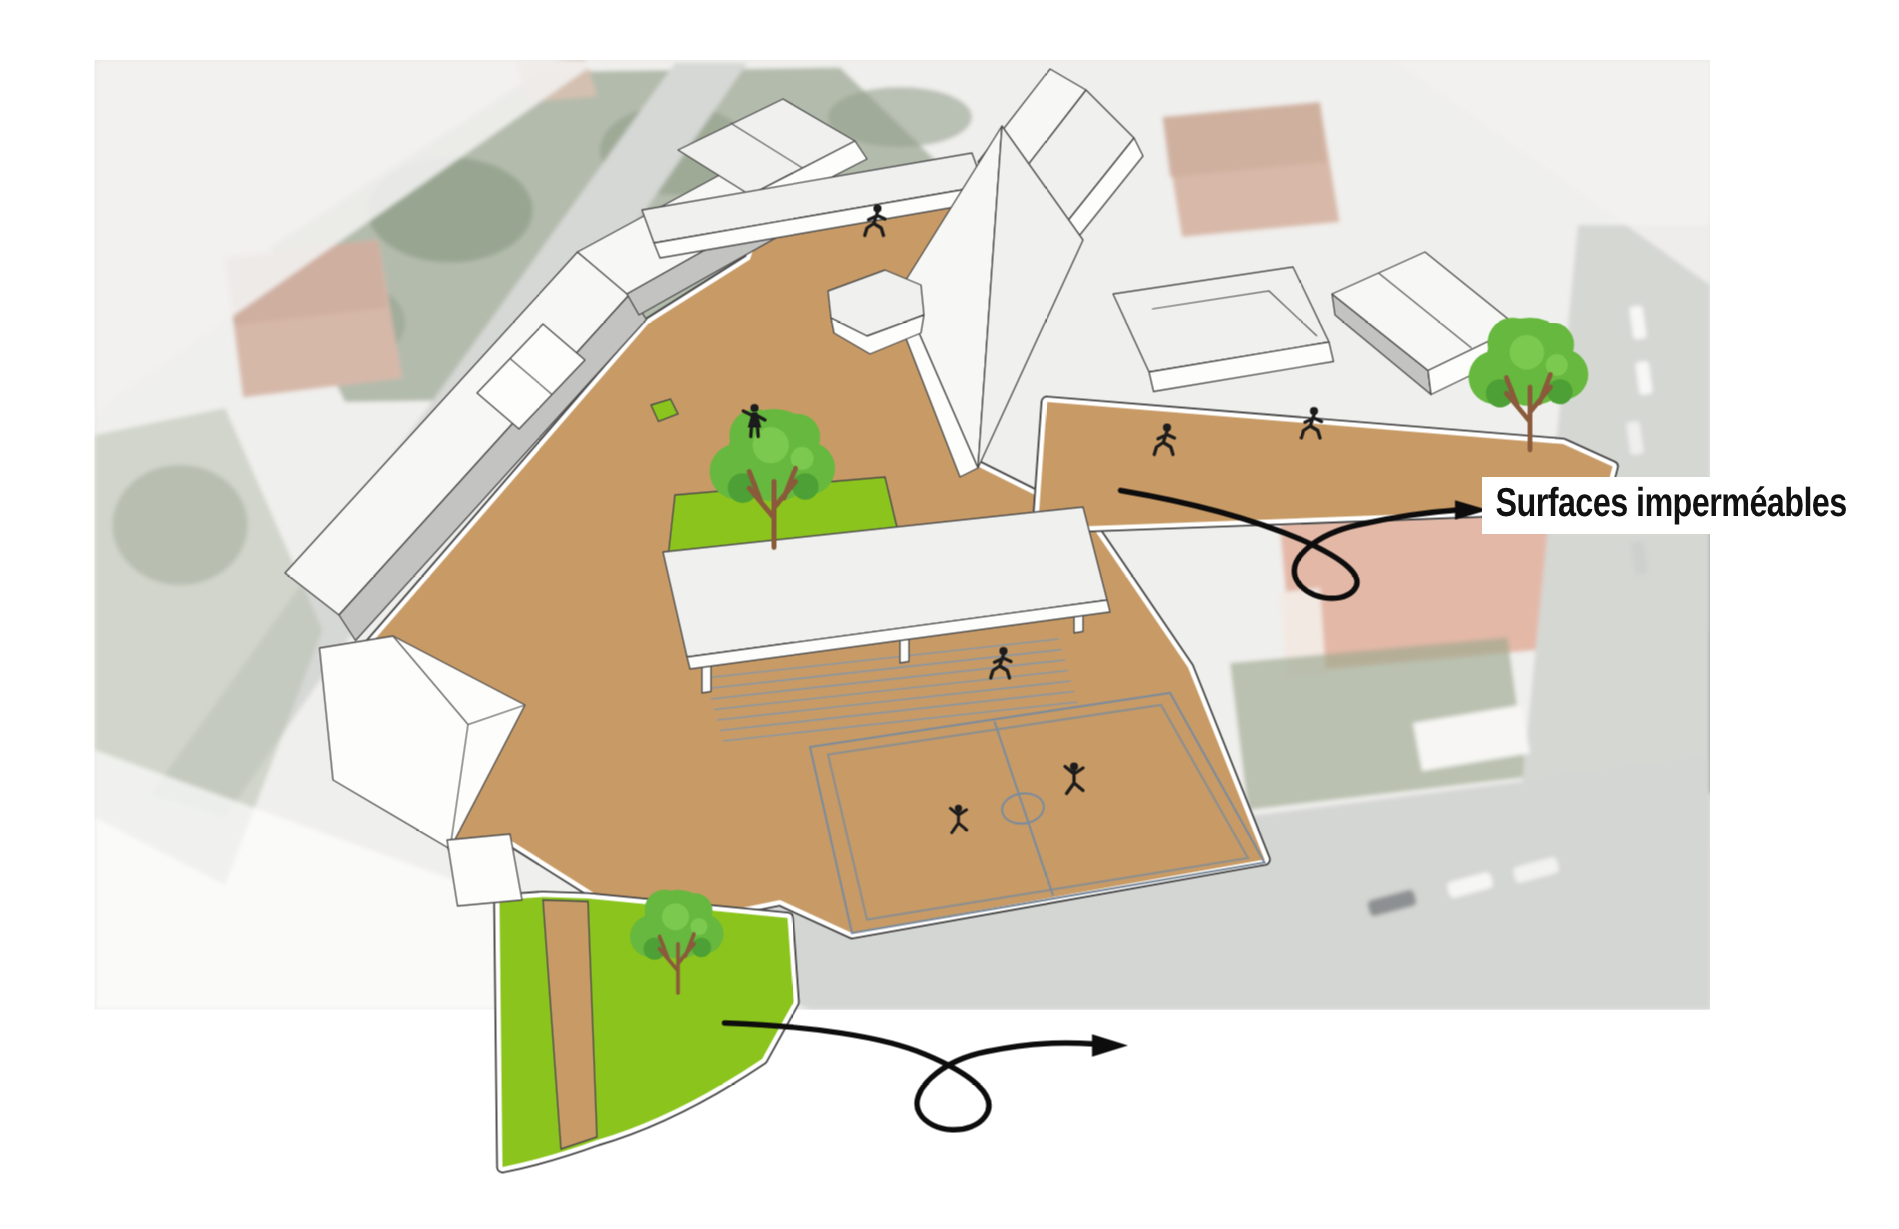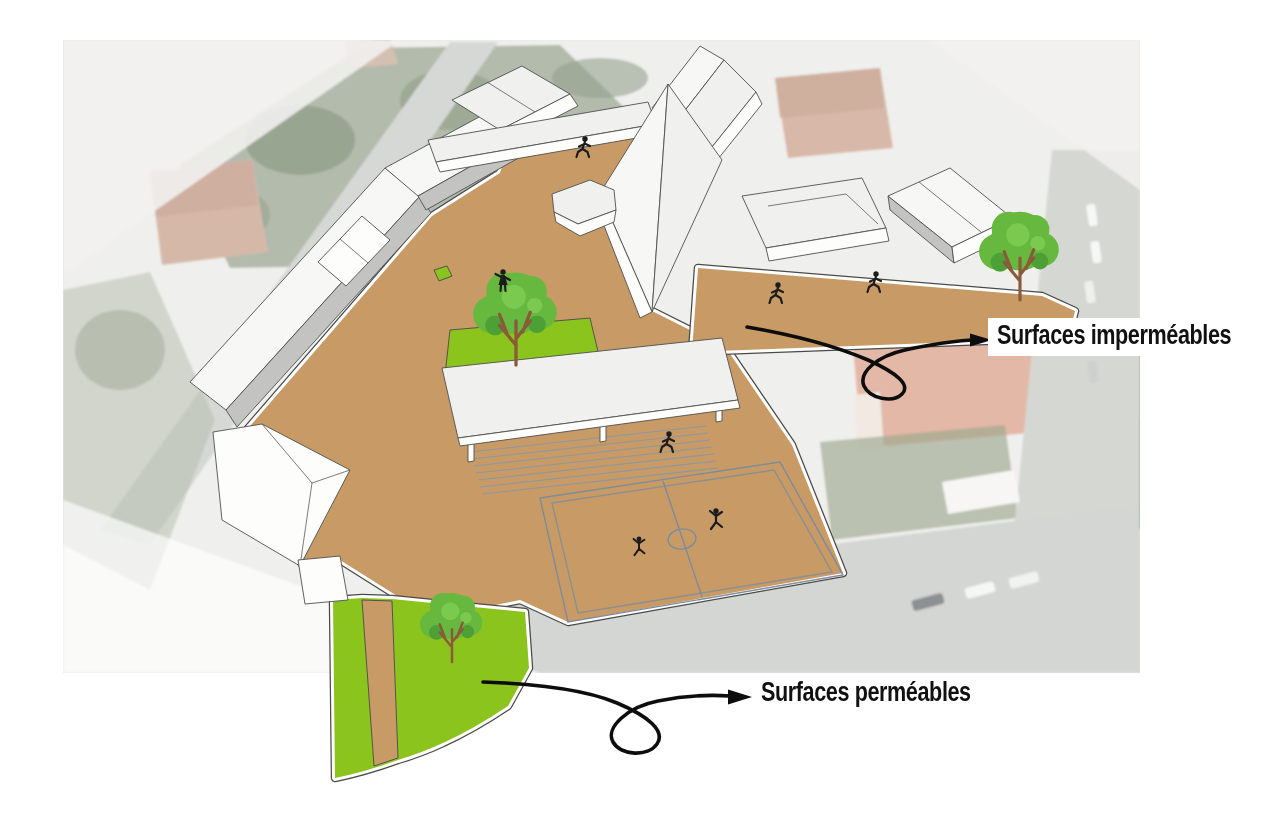--- a/index.html
+++ b/index.html
@@ -241,16 +241,13 @@
   </g>
   <g>
     <path class="arrow-line" d="M483,682 C540,684 589,691 617,703 C648,716 666,731 657,744 C648,757 621,756 613,742 C605,728 627,707 658,701 C692,694 715,695 730,696"></path>
     <polygon class="arrow-head" points="728,689.5 752,697 728,704.5"></polygon>
   </g>
 </svg>
 
 <div class="anno" style="left:988px;top:318px;">
   <span class="txt">Surfaces imperméables</span>
 </div>
-<div class="anno" style="left:752px;top:675px;">
-  <span class="txt">Surfaces perméables</span>
 </div>
-</div>
 
 </body></html>

